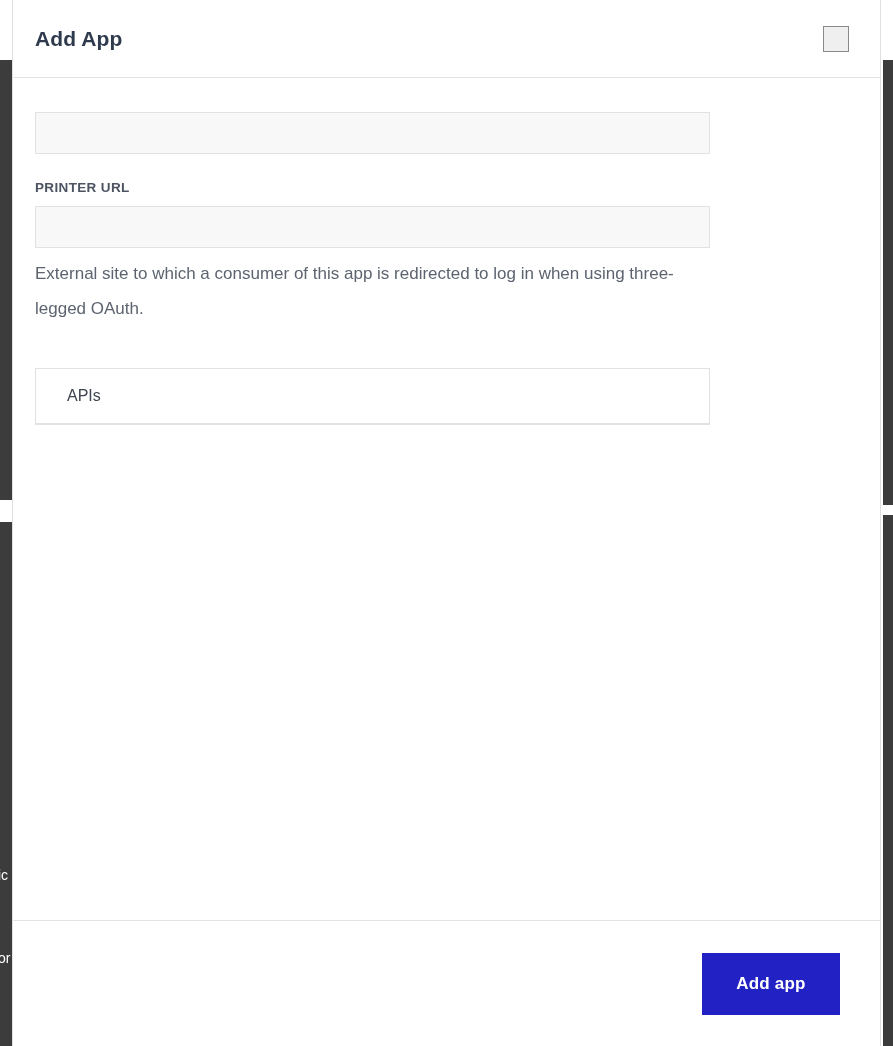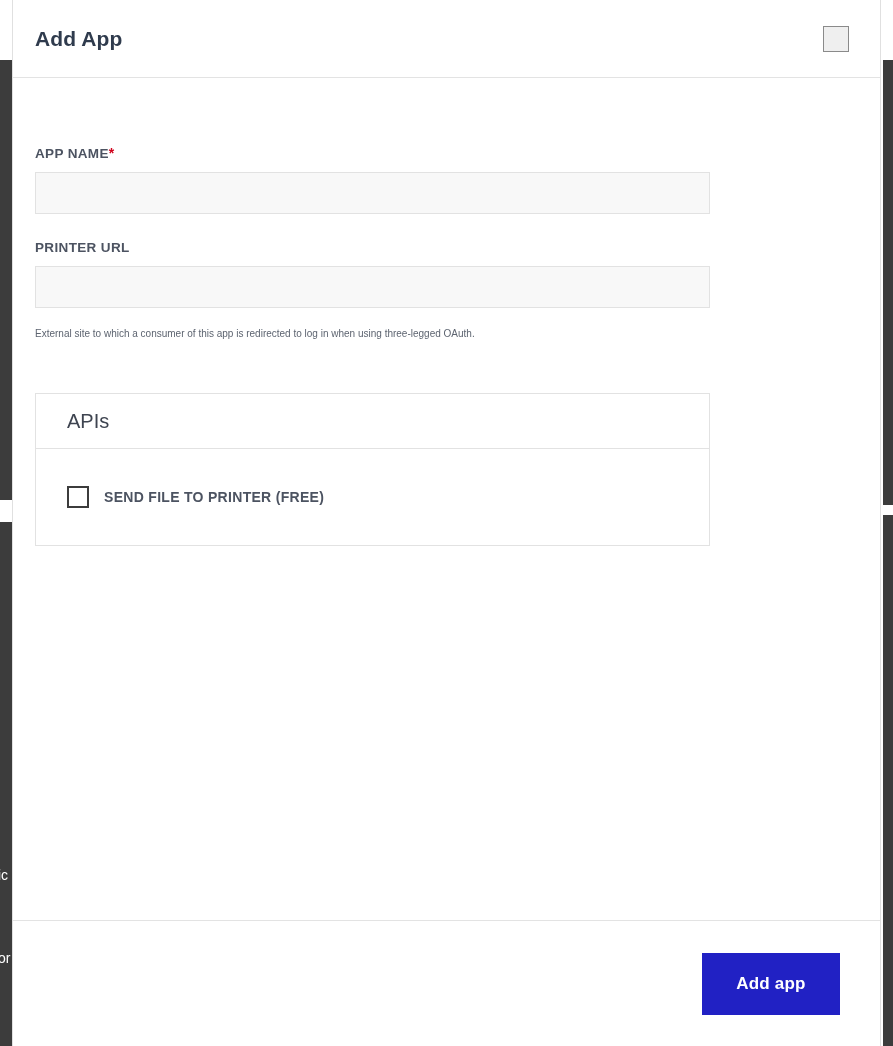--- a/index.html
+++ b/index.html
@@ -68,21 +68,20 @@
     left: 12px;
     top: 0;
     width: 869px;
     height: 1046px;
     background: #ffffff;
     border-left: 1px solid #e0e0e0;
     border-right: 1px solid #e0e0e0;
     box-sizing: border-box;
     display: flex;
     flex-direction: column;
-    gap: 33px;
   }
 
   .modal-header {
     height: 78px;
     border-bottom: 1px solid #e3e3e3;
     display: flex;
     align-items: center;
     justify-content: space-between;
     padding: 0 22px 0 22px;
     box-sizing: border-box;
@@ -135,21 +134,21 @@
     color: #333;
     padding: 0 10px;
     display: block;
     outline: none;
   }
 
   .field-block { margin-bottom: 26px; }
 
   .help-text {
     width: 650px;
-    font-size: 10px;
+    font-size: 17px;
     color: #5d6470;
     line-height: 35px;
     margin-top: 8px;
   }
 
   .desc-area {
     width: 690px;
     height: 240px;
     border: 1px solid #cfcfcf;
     background: #ffffff;
@@ -168,21 +167,21 @@
     border: 1px solid #e2e2e2;
     margin-top: 42px;
     box-sizing: border-box;
   }
   .apis-panel-head {
     height: 54px;
     display: flex;
     align-items: center;
     padding-left: 31px;
     border-bottom: 1px solid #e2e2e2;
-    font-size: 20px;
+    font-size: 16px;
     color: #3e4450;
   }
   .apis-panel-body {
     height: 96px;
     display: flex;
     align-items: center;
     padding-left: 31px;
   }
   .api-checkbox {
     width: 22px;
@@ -239,37 +238,32 @@
 <div class="modal">
 
   <div class="modal-header">
     <div class="modal-title">Add App</div>
     <div class="close-box"></div>
   </div>
 
   <div class="modal-body">
 
     <div class="field-block">
-      <label class="field-label"><span>APP NAME</span><span class="req-star">*</span></label>
       <input class="text-input" type="text" placeholder="" style="">
     </div>
 
     <div class="field-block">
       <label class="field-label">PRINTER URL</label>
       <input class="text-input" type="text" placeholder="" style="">
       <div class="help-text">External site to which a consumer of this app is redirected to log in when using three-legged OAuth.</div>
     </div>
 
 
     <div class="apis-panel">
       <div class="apis-panel-head">APIs</div>
-      <div class="apis-panel-body">
-        <span class="api-checkbox"></span>
-        <span class="api-label">SEND FILE TO PRINTER (FREE)</span>
-      </div>
     </div>
 
   </div>
 
   <div class="modal-footer">
     <button class="primary-btn">Add app</button>
   </div>
 
 </div>
 

